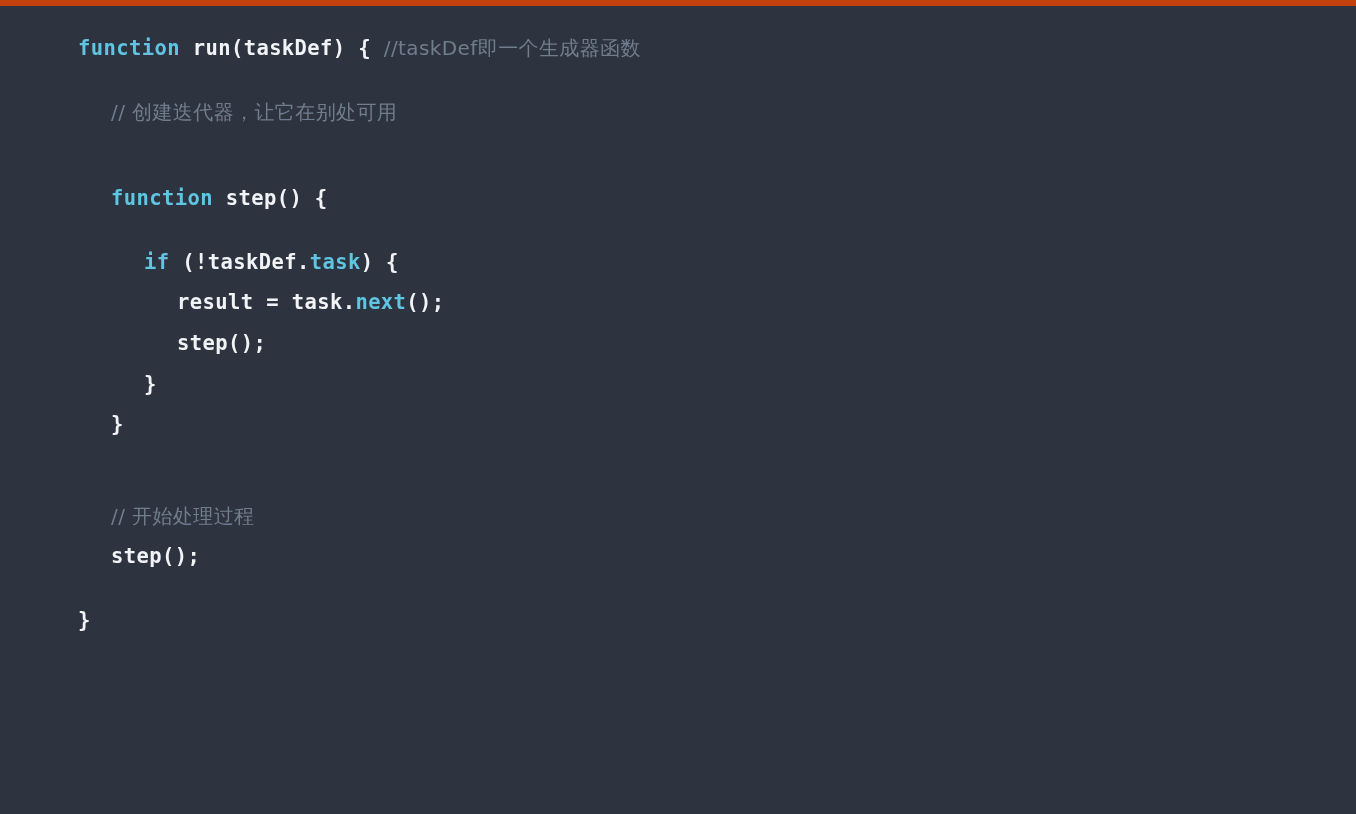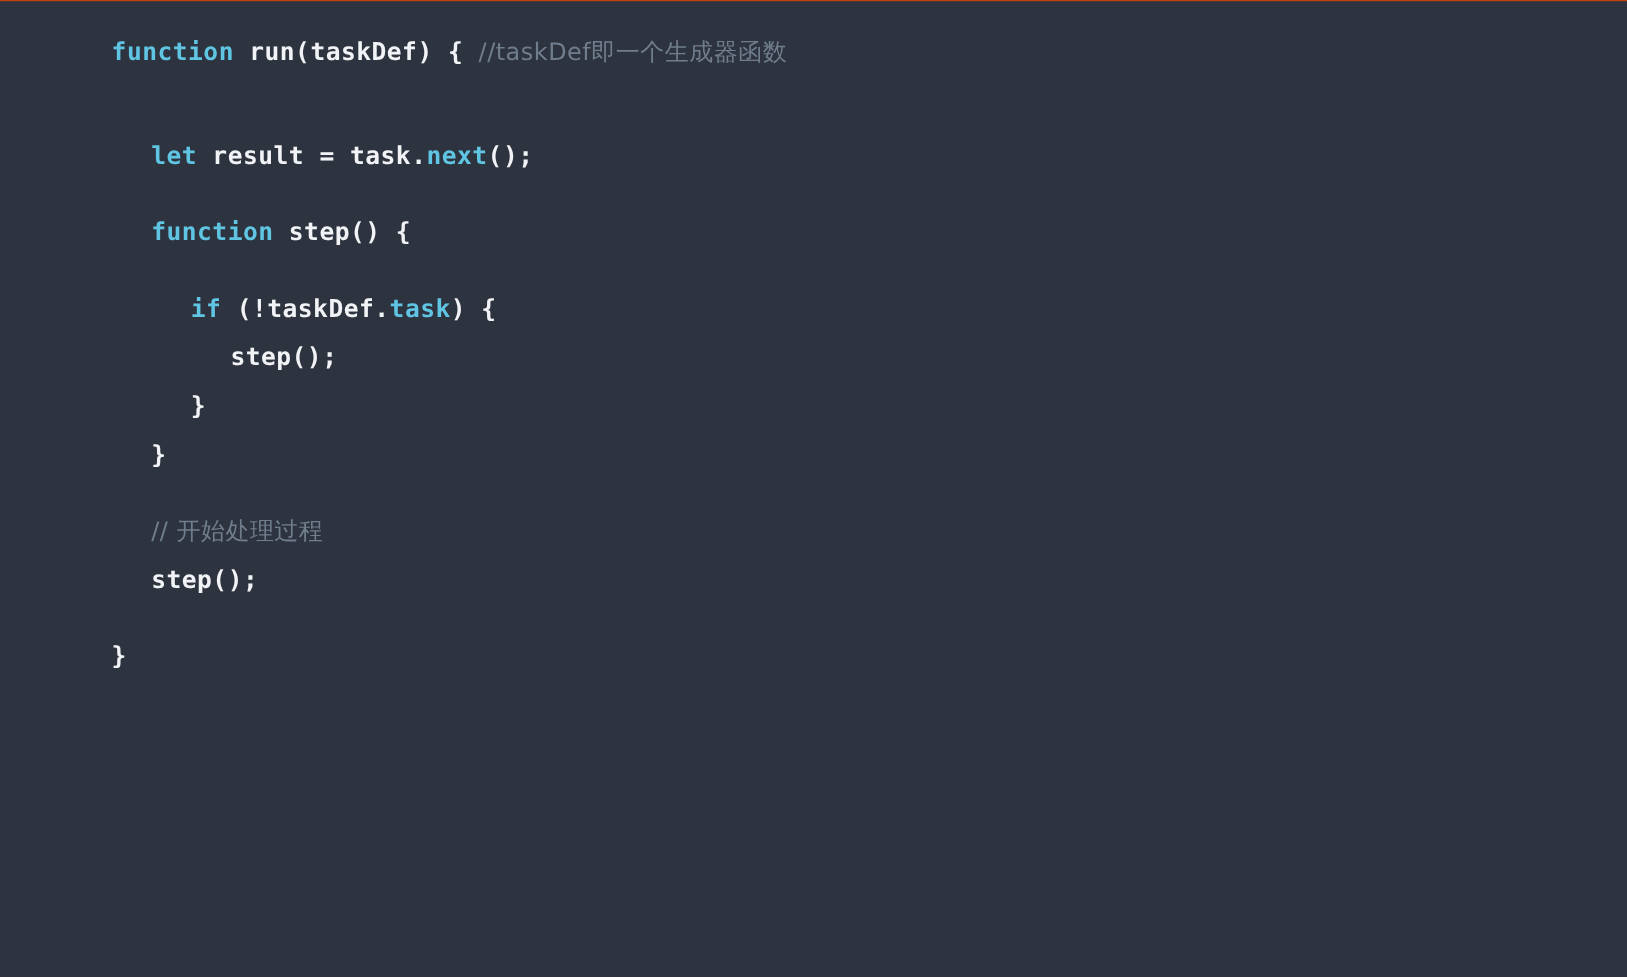--- a/index.html
+++ b/index.html
@@ -13,22 +13,22 @@
     overflow: hidden;
     font-family: "DejaVu Sans Mono", "Liberation Mono", monospace;
   }
 
   #code-block {
     position: relative;
     width: 1356px;
     height: 700px;
     box-sizing: border-box;
     background: #2e343f;
-    border-top: 1px solid #c2410c;
-    padding: 16px 0 0 15px;
+    border-top: 6px solid #c2410c;
+    padding: 16px 0 0 0;
   }
 
   .code-lines {
     display: block;
     padding-left: 78px;
     padding-top: 6px;
   }
 
   .code-line {
     display: block;
@@ -57,28 +57,29 @@
     font-size: 20px;
   }
 </style>
 </head>
 <body>
 
 <div id="code-block">
   <div class="code-lines">
       <div class="code-line" style="padding-left: 0px;"><span class="tok-kw">function</span><span class="tok-plain"> run(taskDef) { </span><span class="tok-com cjk">//taskDef即一个生成器函数</span></div>
       <div class="code-line blank" style="padding-left: 0px;">&nbsp;</div>
+      <div class="code-line" style="padding-left: 33px;"><span class="tok-com cjk">// 创建迭代器，让它在别处可用</span></div>
       <div class="code-line blank" style="padding-left: 0px;">&nbsp;</div>
-      <div class="code-line" style="padding-left: 33px;"><span class="tok-kw">let</span><span class="tok-plain"> result = task.</span><span class="tok-prop">next</span><span class="tok-plain">();</span></div>
       <div class="code-line blank" style="padding-left: 0px;">&nbsp;</div>
       <div class="code-line" style="padding-left: 33px;"><span class="tok-kw">function</span><span class="tok-plain"> step() {</span></div>
       <div class="code-line blank" style="padding-left: 0px;">&nbsp;</div>
       <div class="code-line" style="padding-left: 66px;"><span class="tok-kw">if</span><span class="tok-plain"> (!taskDef.</span><span class="tok-prop">task</span><span class="tok-plain">) {</span></div>
+      <div class="code-line" style="padding-left: 99px;"><span class="tok-plain">result = task.</span><span class="tok-prop">next</span><span class="tok-plain">();</span></div>
       <div class="code-line" style="padding-left: 99px;"><span class="tok-plain">step();</span></div>
       <div class="code-line" style="padding-left: 66px;"><span class="tok-plain">}</span></div>
       <div class="code-line" style="padding-left: 33px;"><span class="tok-plain">}</span></div>
       <div class="code-line blank" style="padding-left: 0px;">&nbsp;</div>
-      <div class="code-line" style="padding-left: 33px;"><span class="tok-com cjk">// 开始处理过程</span></div>
+      <div class="code-line" style="padding-left: 33px; margin-top: 28px;"><span class="tok-com cjk">// 开始处理过程</span></div>
       <div class="code-line" style="padding-left: 33px;"><span class="tok-plain">step();</span></div>
       <div class="code-line blank" style="padding-left: 0px;">&nbsp;</div>
       <div class="code-line" style="padding-left: 0px;"><span class="tok-plain">}</span></div>
     </div>
 </div>
 
 </body></html>

